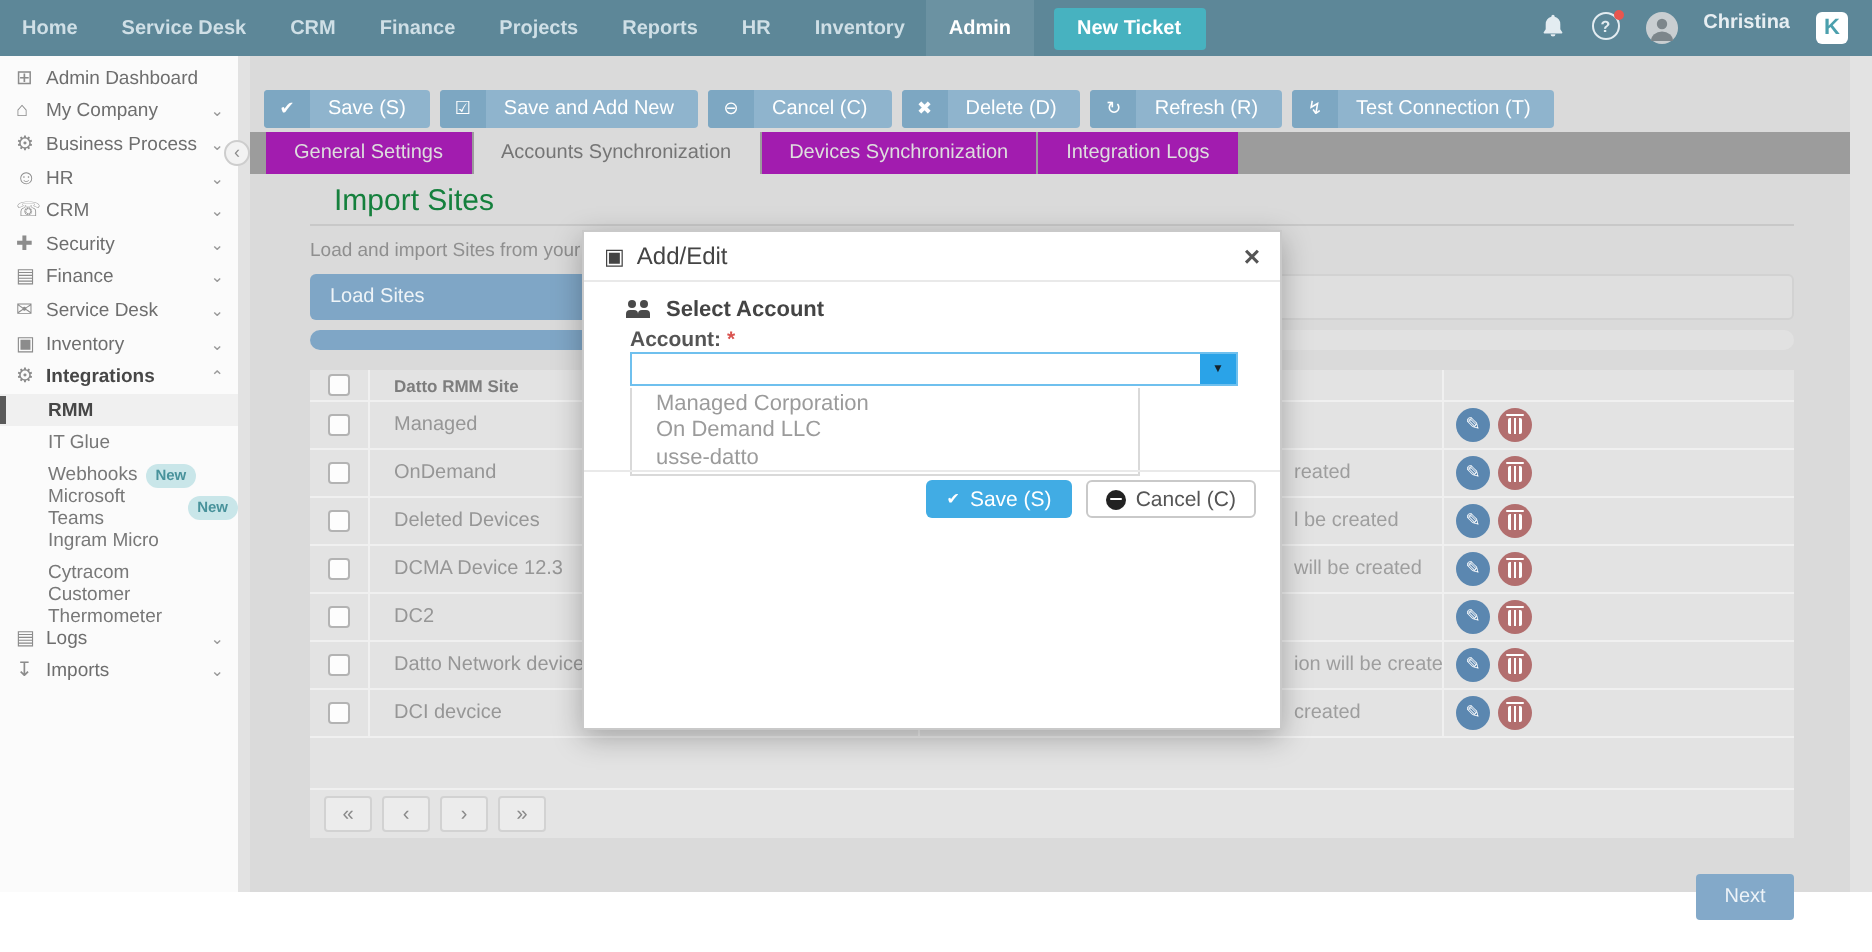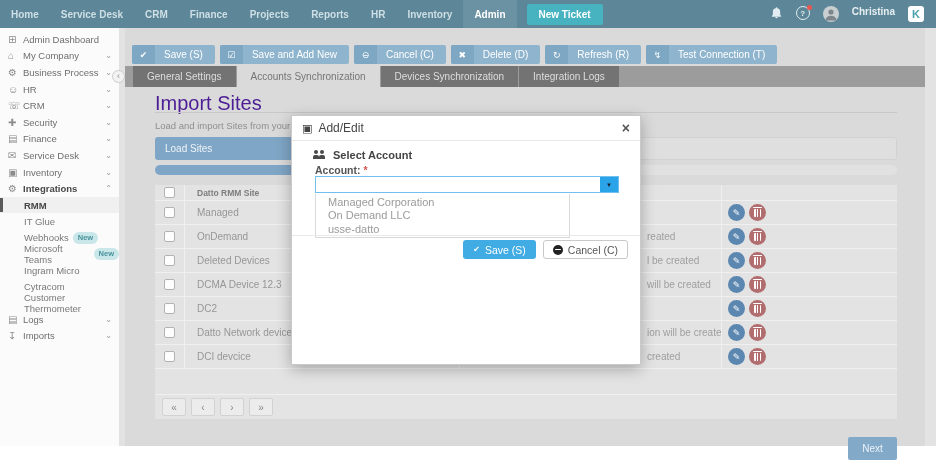--- a/index.html
+++ b/index.html
@@ -48,24 +48,24 @@
   .breadcrumb .current{color:#4f4f4f;font-weight:bold}
 
   .toolbar{position:absolute;top:17px;left:7px;display:flex;gap:5px}
   .tbtn{height:19px;background:var(--btn-blue,#8fb4cd);color:#fff;border-radius:2px;font-size:10px;
     display:flex;align-items:center;padding-right:12px;cursor:pointer;white-space:nowrap}
   .tbtn .ticon{width:23px;height:19px;background:#7da7c2;border-radius:2px 0 0 2px;display:flex;
     align-items:center;justify-content:center;font-size:9px;margin-right:9px}
 
   .tabbar{position:absolute;top:38px;left:0;width:800px;height:21px;background:#9c9c9c;display:flex;
     align-items:stretch;padding-left:8px;gap:1px}
-  .tab{padding:0 14px;display:flex;align-items:center;font-size:10px;background:#737373;color:#dedede;cursor:pointer}
+  .tab{padding:0 14px;display:flex;align-items:center;font-size:10px;background:#a21caf;color:#dedede;cursor:pointer}
   .tab.active{background:#dadada;color:#757575}
 
-  .page-title{position:absolute;top:64px;left:30px;font-size:20px;color:#4c1d95}
+  .page-title{position:absolute;top:64px;left:42px;font-size:15px;color:#15803d}
   .title-rule{position:absolute;top:84px;left:30px;width:742px;border-top:1px solid #c8c8c8}
   .page-desc{position:absolute;top:92px;left:30px;font-size:9.5px;color:#8f8f8f}
 
   .load-btn{position:absolute;top:109px;left:30px;width:300px;height:23px;background:var(--progress,#7fa6c6);
     color:#eef4f8;font-size:10px;display:flex;align-items:center;padding-left:10px;border-radius:3px;cursor:pointer}
   .gray-panel{position:absolute;top:109px;left:330px;width:442px;height:23px;background:#dfdfdf;
     border:1px solid #d2d2d2;border-radius:3px}
   .progress{position:absolute;top:137px;left:30px;width:742px;height:10px;background:#e1e1e1;border-radius:5px}
   .progress .fill{width:45%;height:100%;background:var(--progress,#7fa6c6);border-radius:5px}
 

